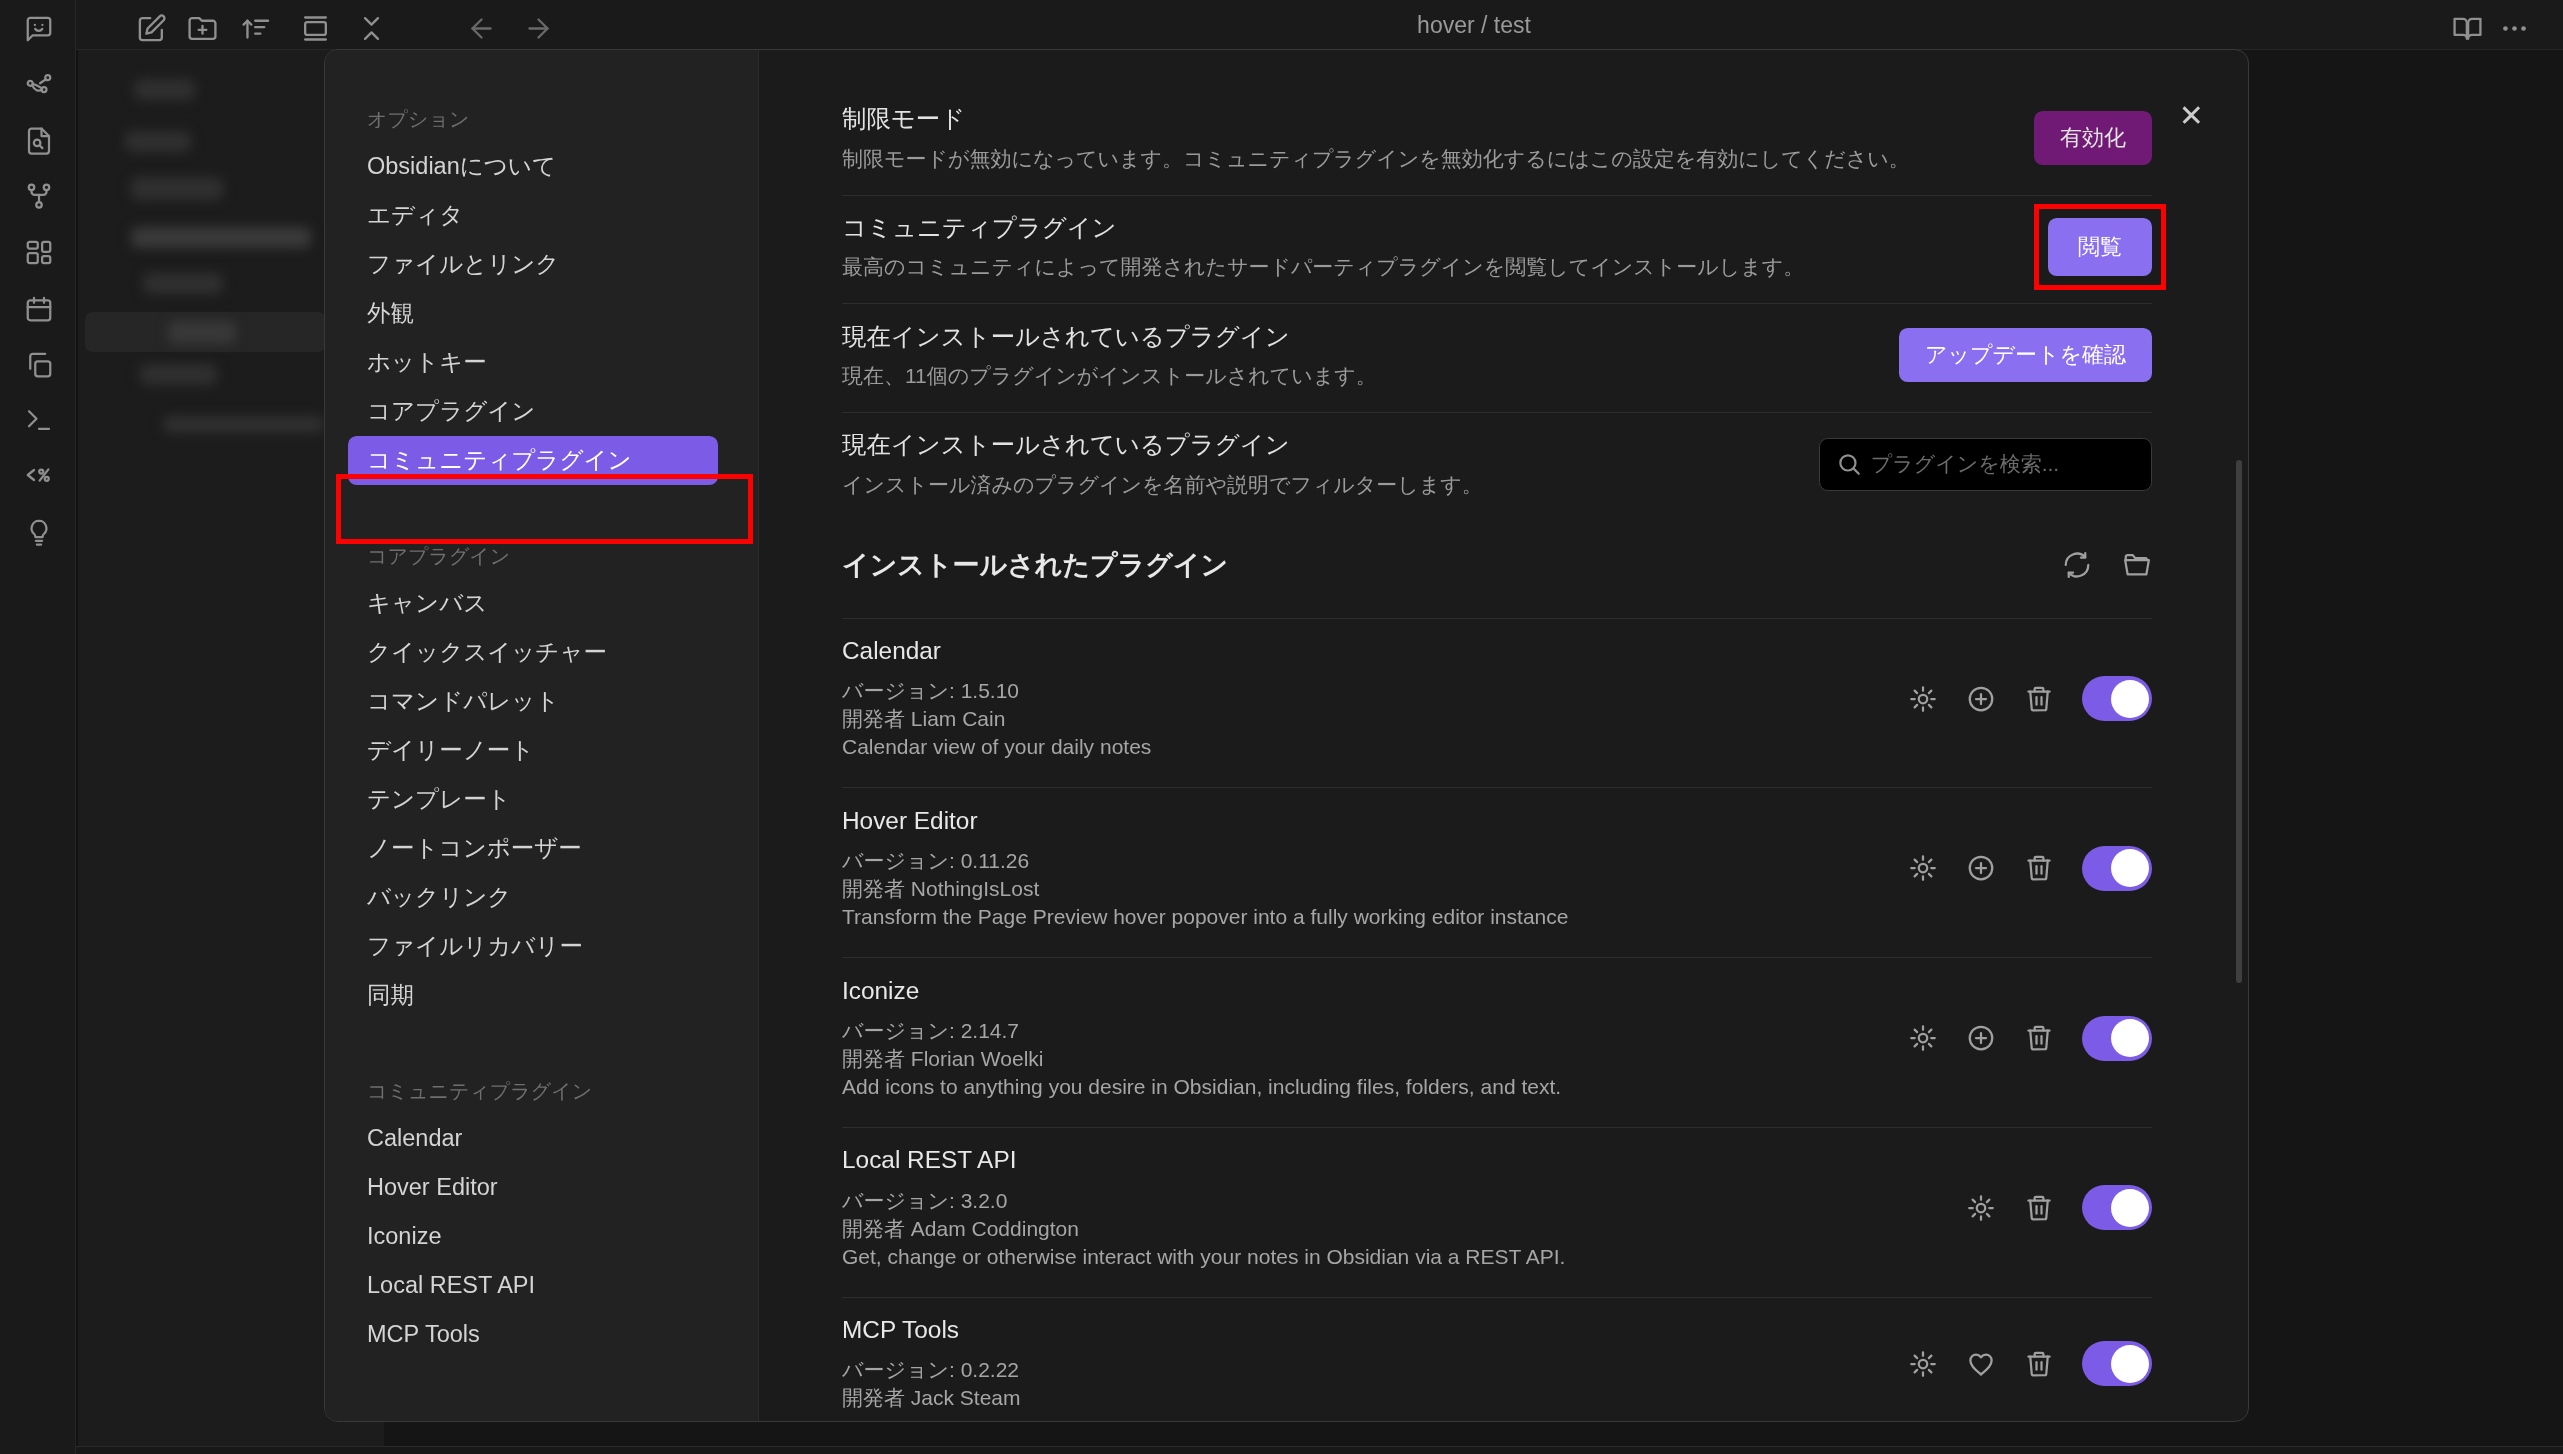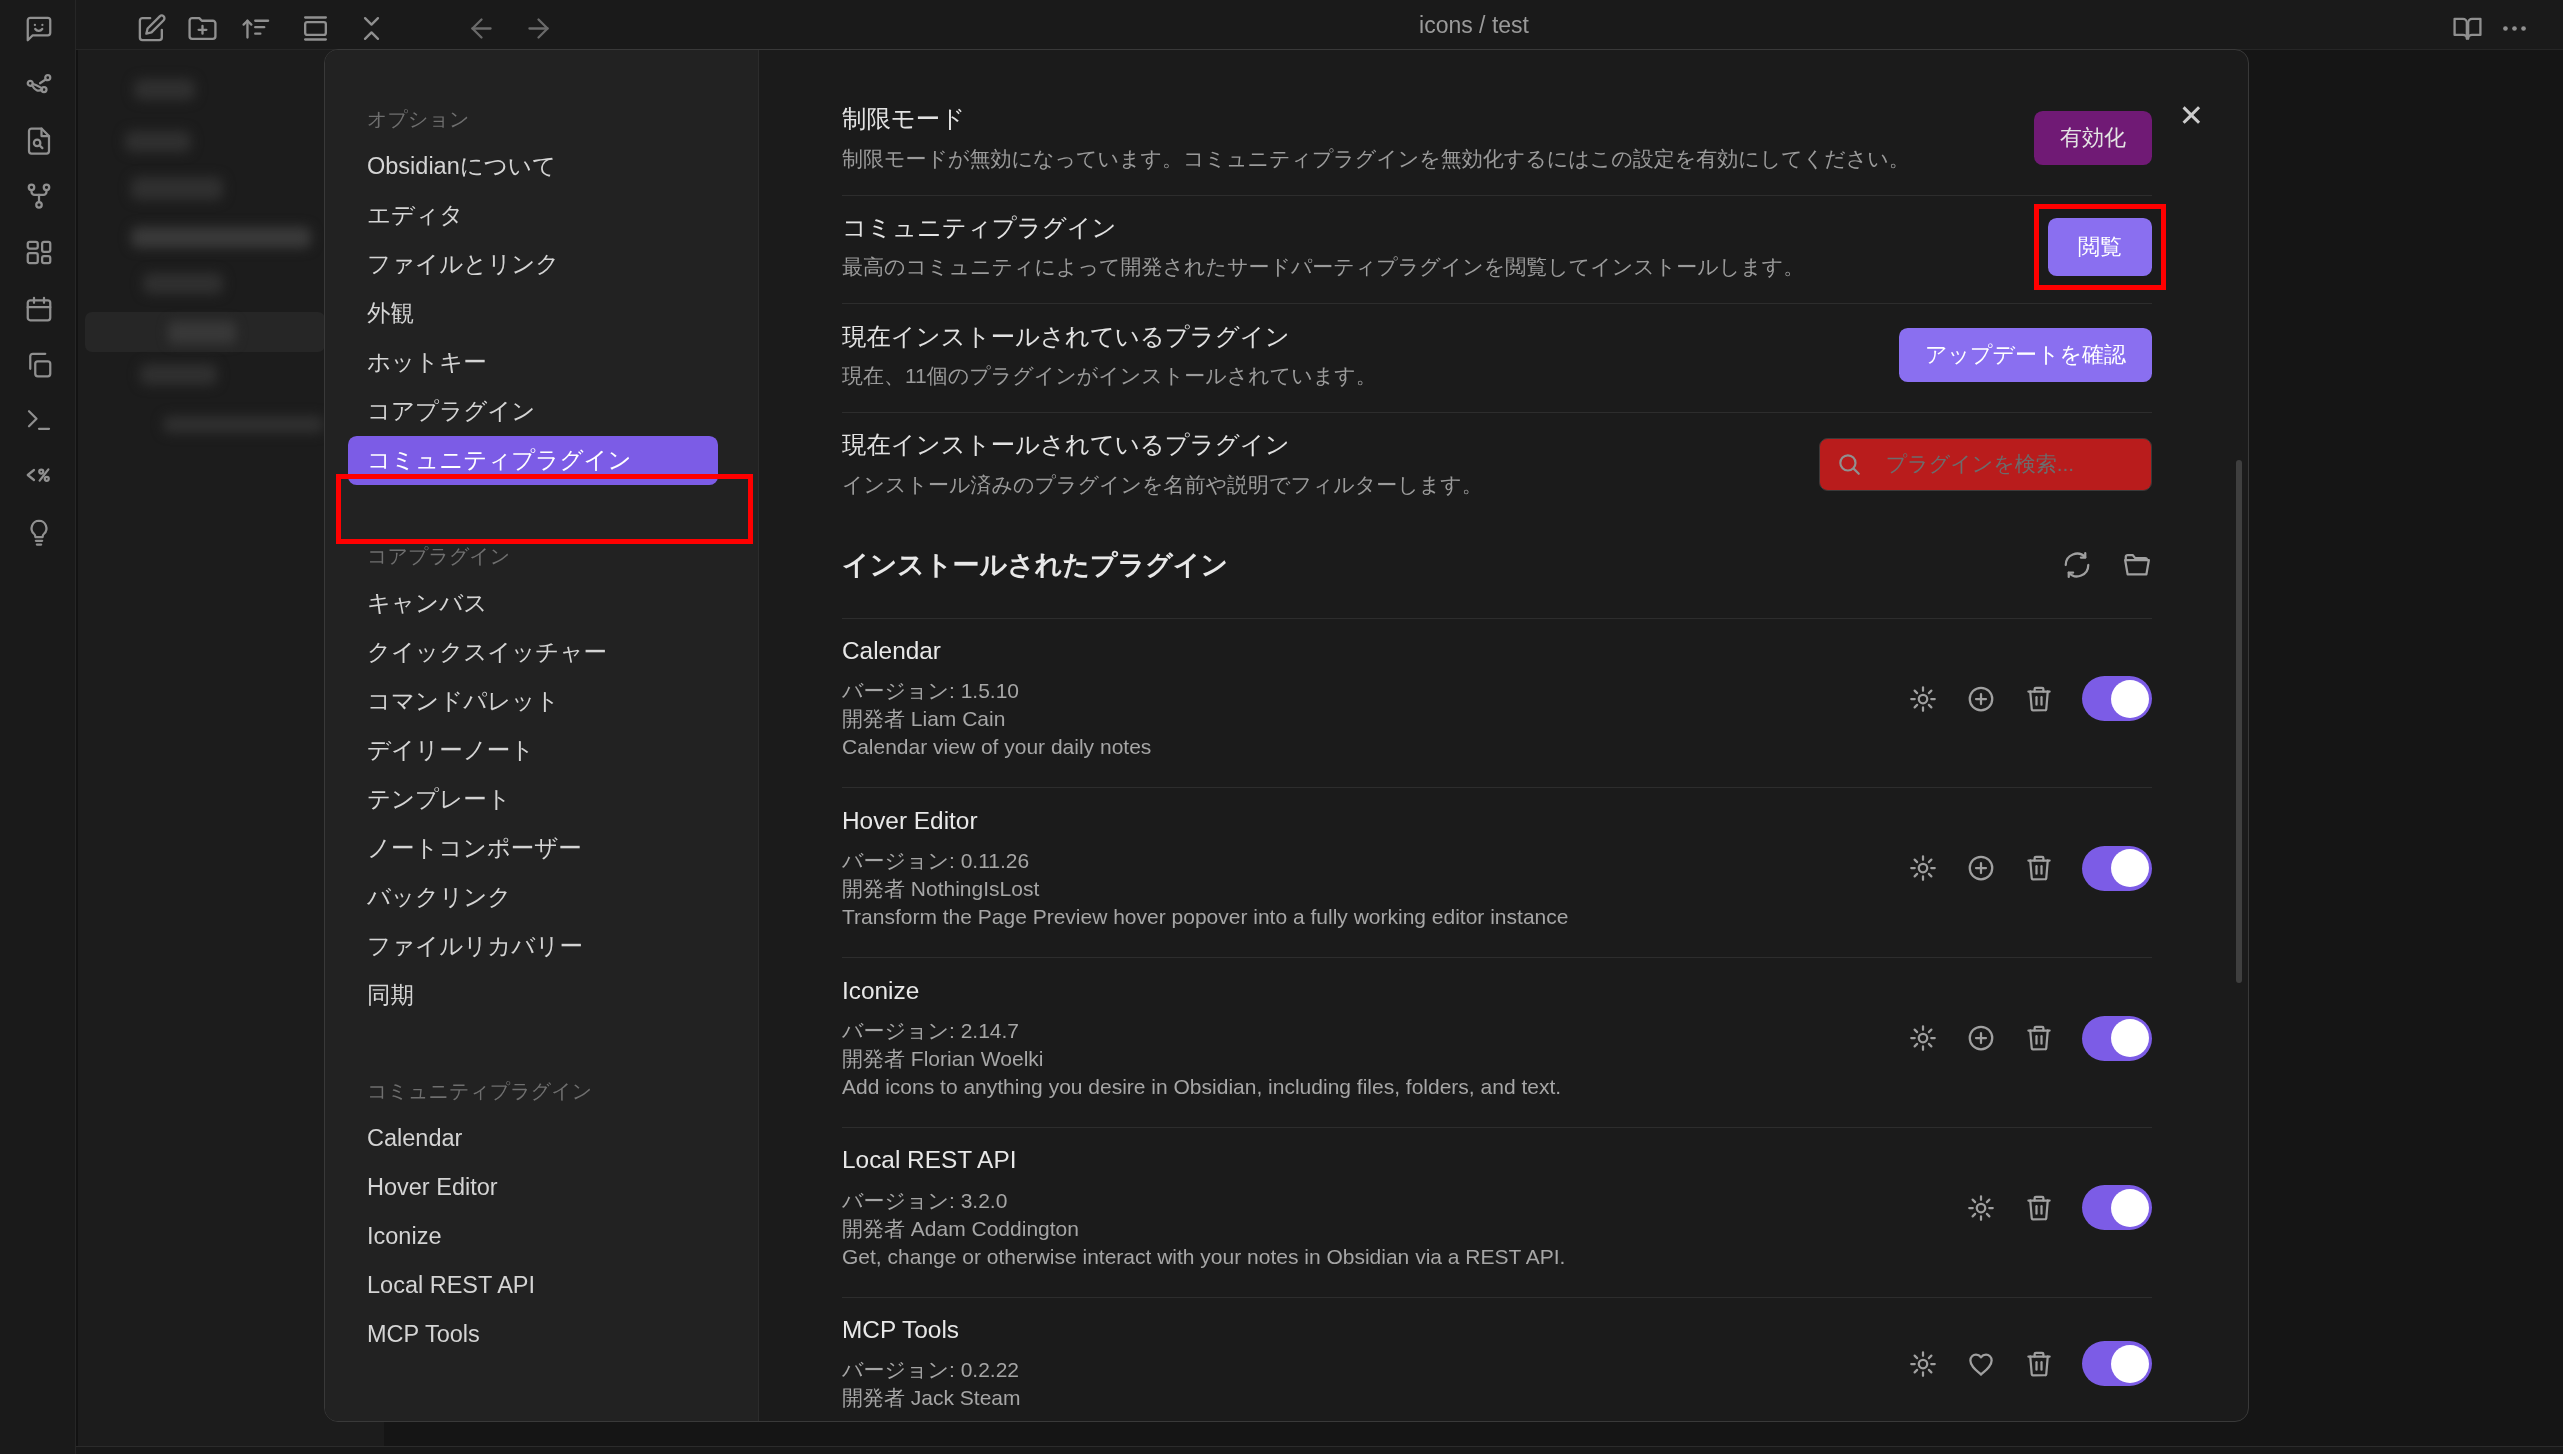--- a/index.html
+++ b/index.html
@@ -35,22 +35,22 @@
   .section { display:flex; align-items:center; gap:35px; padding:17.4px 0 23px; border-bottom:1.7px solid #2d2d2d; }
   .section.no-border { border-bottom:none; }
   .s-info { flex:1; min-width:0; }
   .s-name { font-size:24.4px; color:#e2e2e2; line-height:30px; }
   .s-desc { font-size:21px; color:#9b9b9b; line-height:26px; margin-top:11.3px; }
   .btn { flex:none; height:54px; padding:0 26px; border:none; border-radius:8.7px; font-size:22px;
     font-family:inherit; background:#701a75; color:#e3e3e3; cursor:pointer; white-space:nowrap; }
   .btn.cta { background:var(--accent_button); color:#ffffff; }
   .annot-wrap { position:relative; flex:none; }
   #browse-annotation { position:absolute; left:-14px; top:-14px; right:-14px; bottom:-14px; border:5.2px solid var(--annotation); pointer-events:none; }
-  .search-box { flex:none; display:flex; align-items:center; gap:24px; width:333px; height:53px;
-    background:#b91c1c; border:1.7px solid #3a3a3a; border-radius:8.7px; padding:0 15.7px; }
+  .search-box { flex:none; display:flex; align-items:center; gap:9px; width:333px; height:53px;
+    background:#000000; border:1.7px solid #3a3a3a; border-radius:8.7px; padding:0 15.7px; }
   .search-box input { flex:1; min-width:0; background:transparent; border:none; outline:none;
     font-size:21px; color:#cccccc; font-family:inherit; }
   .search-box input::placeholder { color:#6c6c6c; }
   .list-header { display:flex; align-items:center; padding:26px 0 35px; border-bottom:1.7px solid #2d2d2d; }
   .list-header .s-title { flex:1; font-size:27px; font-weight:bold; color:#e8e8e8; }
   .hdr-icons { display:flex; gap:30px; }
   
   .plugin-row { display:flex; align-items:center; gap:35px; padding:17.4px 0 26px; border-bottom:1.7px solid #2d2d2d; }
   .plugin-row:last-child { border-bottom:none; }
   .p-name { font-size:24.4px; font-weight:500; color:#e8e8e8; line-height:30px; }
@@ -58,21 +58,21 @@
   .p-controls { flex:none; display:flex; align-items:center; gap:28px; }
   .ctl { cursor:pointer; color:#a0a0a0; }
   .toggle { position:relative; width:70px; height:45px; border-radius:23px; background:var(--accent); flex:none; cursor:pointer; }
   .toggle .knob { position:absolute; right:3.5px; top:3.5px; width:38px; height:38px; border-radius:50%; background:#ffffff; }
   #scroll-thumb { position:absolute; right:6.1px; top:410px; width:6.1px; height:523px; background:#3f3f3f; border-radius:3.5px; }
 </style>
 </head>
 <body>
 
 <div id="titlebar">
-  <div id="window-title">icons / test</div>
+  <div id="window-title">hover / test</div>
 
   <span class="toolbar-ic icon" style="left:136px">
     <svg width="31" height="31" viewBox="0 0 24 24" fill="none" stroke="currentColor" stroke-width="1.8" stroke-linecap="round" stroke-linejoin="round">
         <path d="M11 4H5a2 2 0 0 0-2 2v13a2 2 0 0 0 2 2h13a2 2 0 0 0 2-2v-6"></path>
         <path d="M18.4 2.6a2.1 2.1 0 0 1 3 3L12 15l-4 1 1-4z"></path>
       </svg>
   </span>
   <span class="toolbar-ic icon" style="left:187px">
     <svg width="31" height="31" viewBox="0 0 24 24" fill="none" stroke="currentColor" stroke-width="1.8" stroke-linecap="round" stroke-linejoin="round">
         <path d="M4 20h16a2 2 0 0 0 2-2V8a2 2 0 0 0-2-2h-8.5l-2-2H4a2 2 0 0 0-2 2v12a2 2 0 0 0 2 2z"></path>

